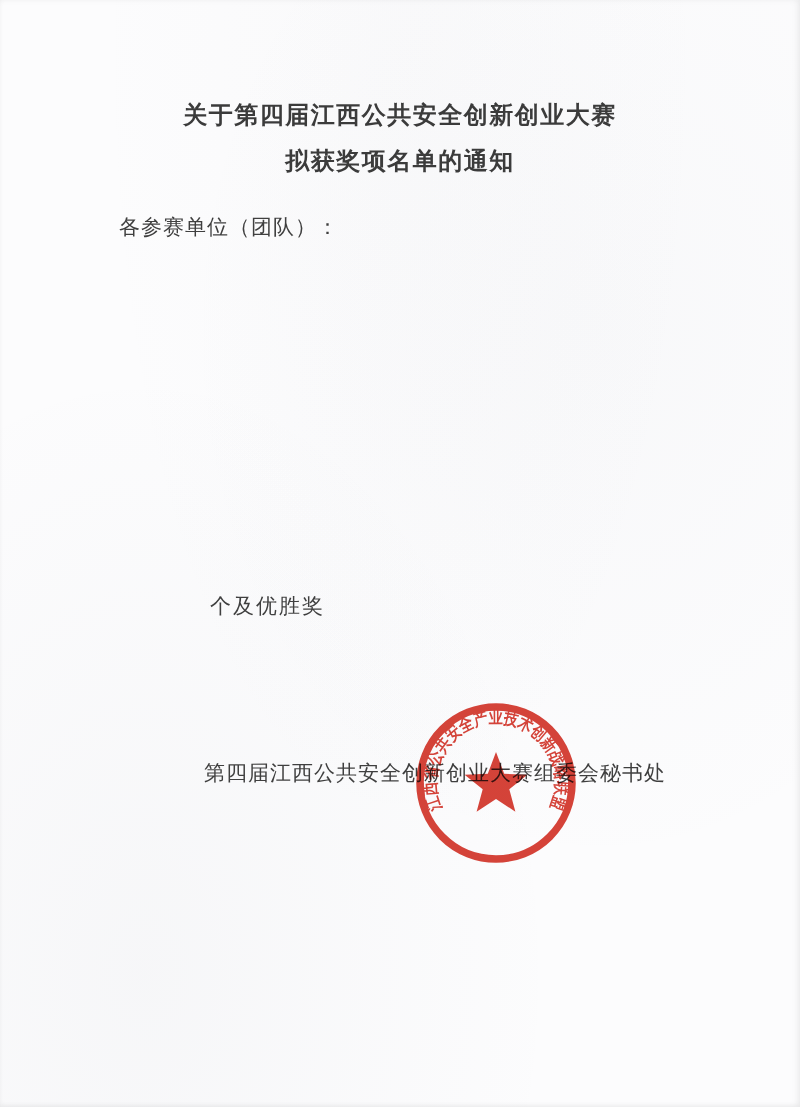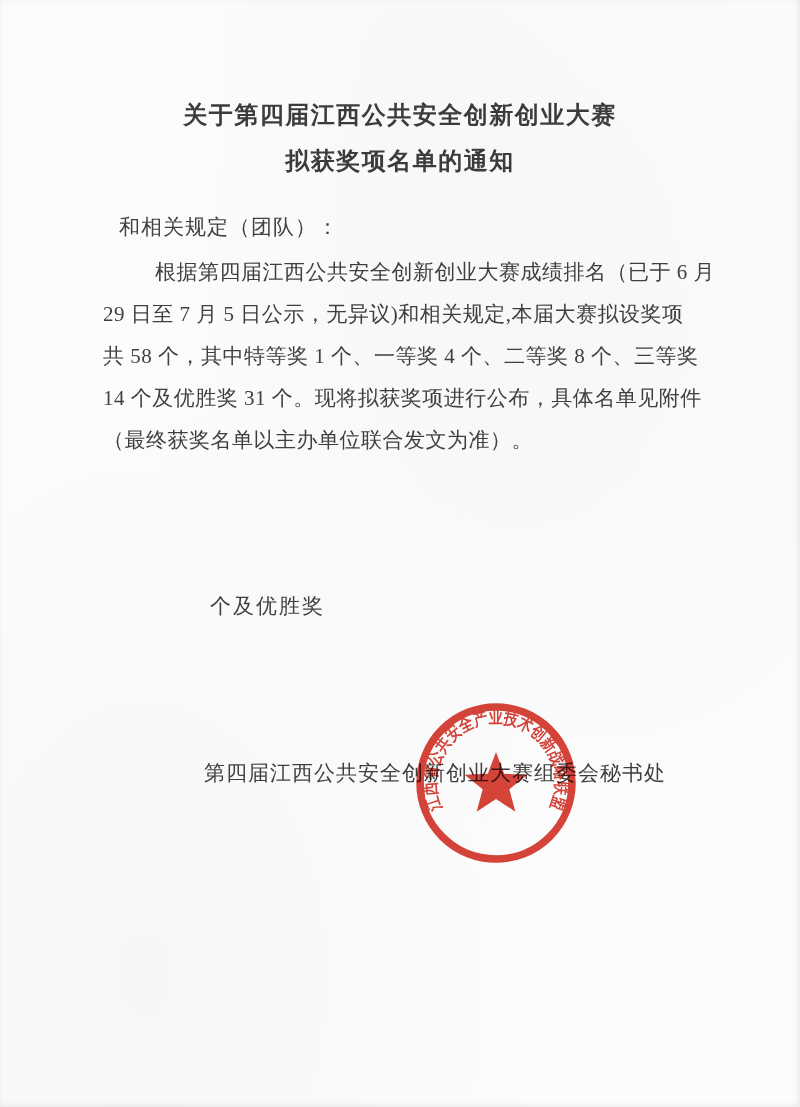--- a/index.html
+++ b/index.html
@@ -51,29 +51,22 @@
   .stamp svg{display:block;}
 </style>
 </head>
 <body>
 
 <div class="page">
 
   <div class="doc-title title-2">拟获奖项名单的通知</div>
   <div class="doc-title title-1">关于第四届江西公共安全创新创业大赛</div>
 
-  <div class="salutation">和相关规定（团队）：</div>
+  <div class="salutation">各参赛单位（团队）：</div>
 
-  <div class="body-par">
-    <div class="body-line indent">根据第四届江西公共安全创新创业大赛成绩排名（已于 6 月</div>
-    <div class="body-line">29 日至 7 月 5 日公示，无异议)和相关规定,本届大赛拟设奖项</div>
-    <div class="body-line">共 58 个，其中特等奖 1 个、一等奖 4 个、二等奖 8 个、三等奖</div>
-    <div class="body-line">14 个及优胜奖 31 个。现将拟获奖项进行公布，具体名单见附件</div>
-    <div class="body-line">（最终获奖名单以主办单位联合发文为准）。</div>
-  </div>
 
   <div class="closing">个及优胜奖</div>
 
   <div class="signature">
     <div class="sig-line">第四届江西公共安全创新创业大赛组委会秘书处</div>
   </div>
 
   <div class="stamp">
     <svg viewBox="0 0 178 178" width="178" height="178">
       <circle cx="89" cy="89" r="76" fill="none" stroke="#d5352a" stroke-width="7.5"></circle>

